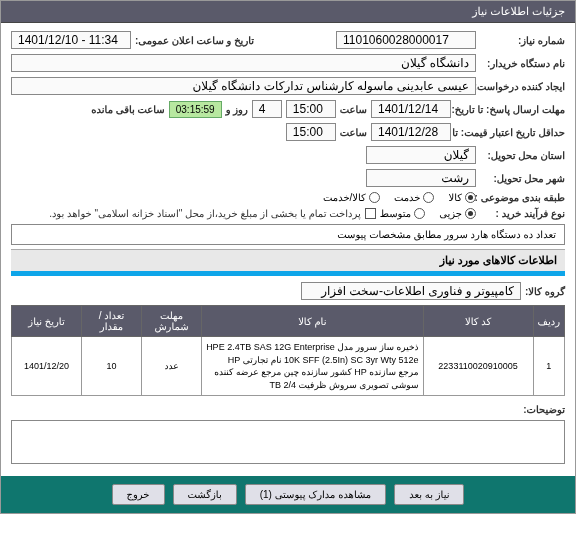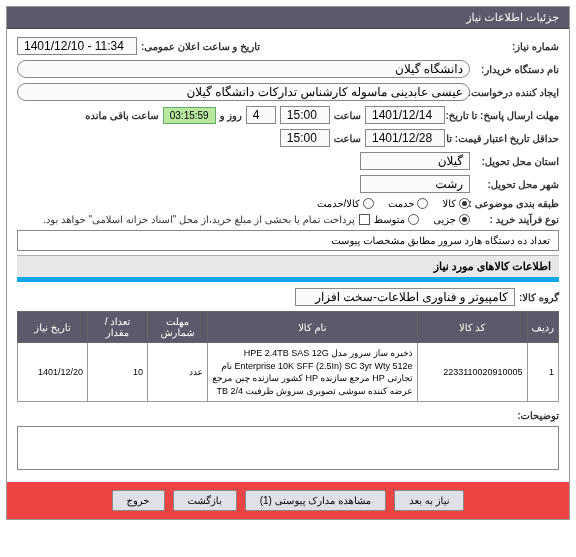--- a/index.html
+++ b/index.html
@@ -7,22 +7,21 @@
   font-family: Tahoma, Arial, sans-serif;
   font-size: 11px;
   background: #fff;
   direction: rtl;
   width: 576px;
   height: 557px;
   overflow: hidden;
 }
 .container {
   border: 1px solid #999;
-  margin: 6px;
-  background: #ef4444;
+  background: #0f766e;
 }
 .header-bar {
   background: #5a5a6a;
   color: #fff;
   padding: 4px 10px;
   font-size: 11px;
   border-bottom: 1px solid #444;
 }
 .form-section {
   padding: 8px 10px;
@@ -45,21 +44,21 @@
   border: 1px solid #888;
   background: #fafafa;
   padding: 2px 6px;
   font-size: 12px;
   height: 18px;
   display: flex;
   align-items: center;
   direction: ltr;
   text-align: center;
 }
-.field-wide { flex: 1; text-align: left; direction: rtl; border-radius: 9px; }
+.field-wide { flex: 1; text-align: left; direction: rtl; }
 .btn-small {
   background: #d0d0d8;
   border: 1px solid #666;
   padding: 2px 10px;
   font-size: 10px;
   cursor: pointer;
   height: 18px;
 }
 .radio-group {
   display: flex;
@@ -117,20 +116,21 @@
   color: #fff;
   font-size: 10px;
   padding: 4px;
   border: 1px solid #666;
   font-weight: normal;
 }
 .table td {
   border: 1px solid #999;
   padding: 4px;
   font-size: 9px;
+  text-align: center;
   vertical-align: middle;
   background: #fff;
 }
 .table td.name-cell { text-align: right; font-size: 9px; line-height: 1.4; }
 .footer-btns {
   display: flex;
   justify-content: center;
   gap: 8px;
   padding: 8px;
 }
@@ -159,20 +159,21 @@
 </head>
 <body>
 
 <div class="container">
   <div class="header-bar">جزئیات اطلاعات نیاز</div>
 
   <div class="form-section">
 
     <div class="row">
       <span class="label label-narrow">شماره نیاز:</span>
+      <span class="field" style="width:140px">1101060028000017</span>
       <span style="flex:1"></span>
       <span class="label">تاریخ و ساعت اعلان عمومی:</span>
       <span class="field" style="width:120px">1401/12/10 - 11:34</span>
     </div>
 
     <div class="row">
       <span class="label label-narrow">نام دستگاه خریدار:</span>
       <span class="field field-wide">دانشگاه گیلان</span>
     </div>
 

